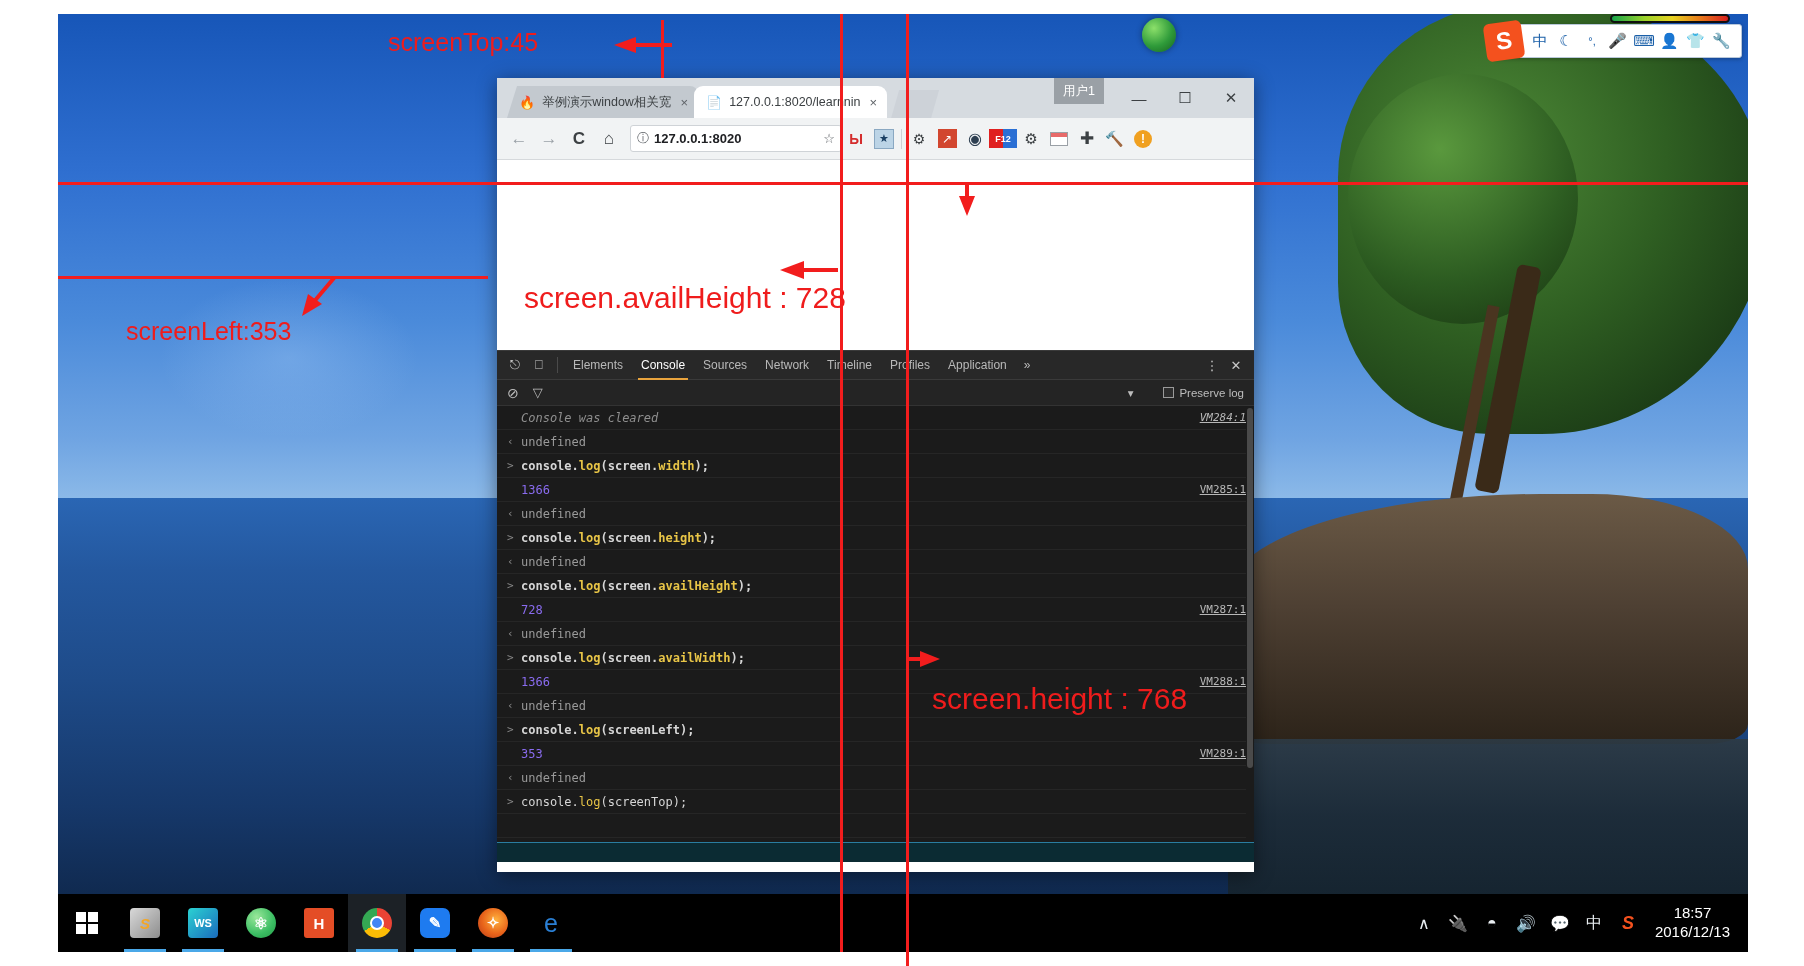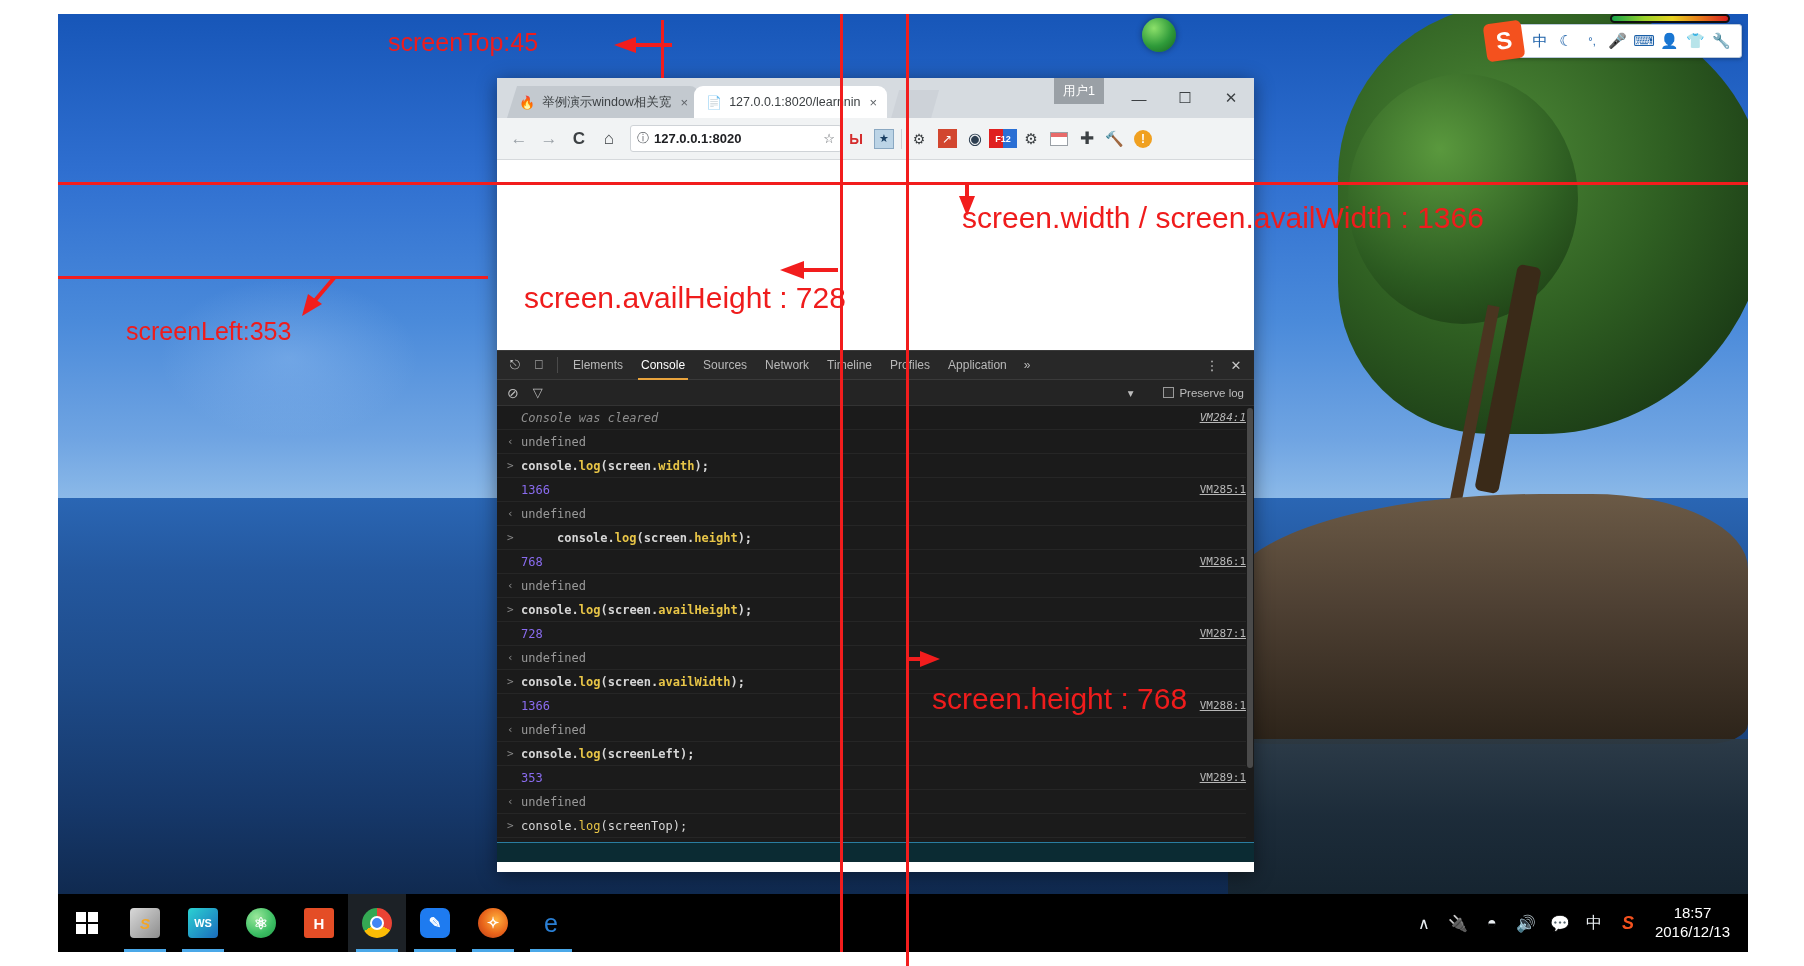--- a/index.html
+++ b/index.html
@@ -366,26 +366,21 @@
             <span class="gutter"></span>
             <span>1366</span>
             <span class="vm">VM285:1</span>
           </div>
           <div class="cline ret">
             <span class="gutter">‹</span>
             <span>undefined</span>
           </div>
           <div class="cline">
             <span class="gutter">&gt;</span>
-            <span style="font-weight: 600; margin-left: 36px;"><span class="k-obj">console.</span><span class="k-fn">log</span><span class="k-obj">(screen.</span><span class="k-prop">height</span><span class="k-obj">);</span></span>
-          </div>
-          <div class="cline val">
-            <span class="gutter"></span>
-            <span>768</span>
-            <span class="vm">VM286:1</span>
+            <span style="font-weight: 600;"><span class="k-obj">console.</span><span class="k-fn">log</span><span class="k-obj">(screen.</span><span class="k-prop">height</span><span class="k-obj">);</span></span>
           </div>
           <div class="cline ret">
             <span class="gutter">‹</span>
             <span>undefined</span>
           </div>
           <div class="cline">
             <span class="gutter">&gt;</span>
             <span style="font-weight: 600;"><span class="k-obj">console.</span><span class="k-fn">log</span><span class="k-obj">(screen.</span><span class="k-prop">availHeight</span><span class="k-obj">);</span></span>
           </div>
           <div class="cline val">
@@ -463,17 +458,16 @@
     <path d="M11 2 L11 22" stroke="#f21d1d" stroke-width="4" fill="none"></path>
     <path d="M11 34 L3 14 L19 14 Z" fill="#f21d1d"></path>
   </svg>
   <svg class="arrow" style="left:906px; top:648px; width:36px; height:22px;" viewBox="0 0 36 22">
     <path d="M2 11 L20 11" stroke="#f21d1d" stroke-width="4" fill="none"></path>
     <path d="M34 11 L14 3 L14 19 Z" fill="#f21d1d"></path>
   </svg>
 
   <div class="ann" style="left:388px; top:28px;text-align:center;">screenTop:45</div>
   <div class="ann" style="left:126px; top:317px;">screenLeft:353</div>
-  <div class="ann big" style="left:962px; top:201px;">screen.width / screen.availWidth : 1366</div>
   <div class="ann big" style="left:524px; top:281px;">screen.availHeight : 728</div>
   <div class="ann big" style="left:932px; top:682px;">screen.height : 768</div>
 
 </div>
 
 </body></html>

